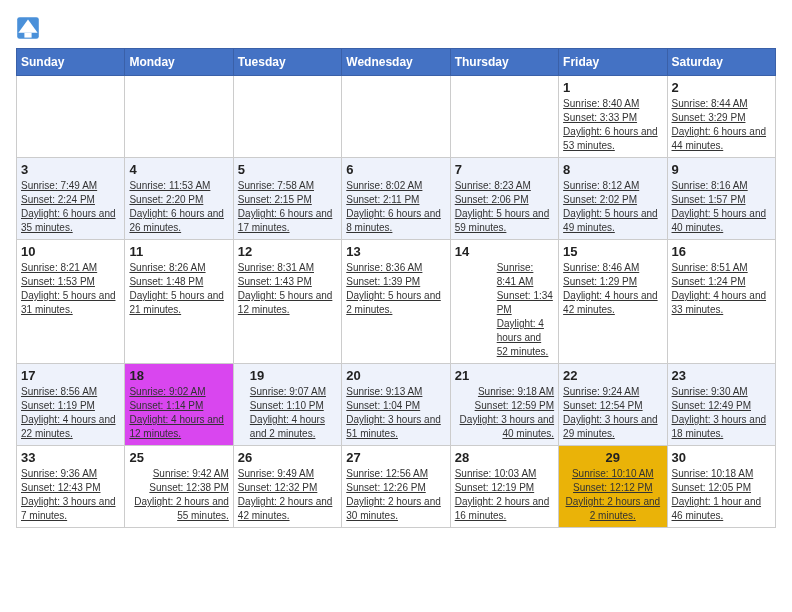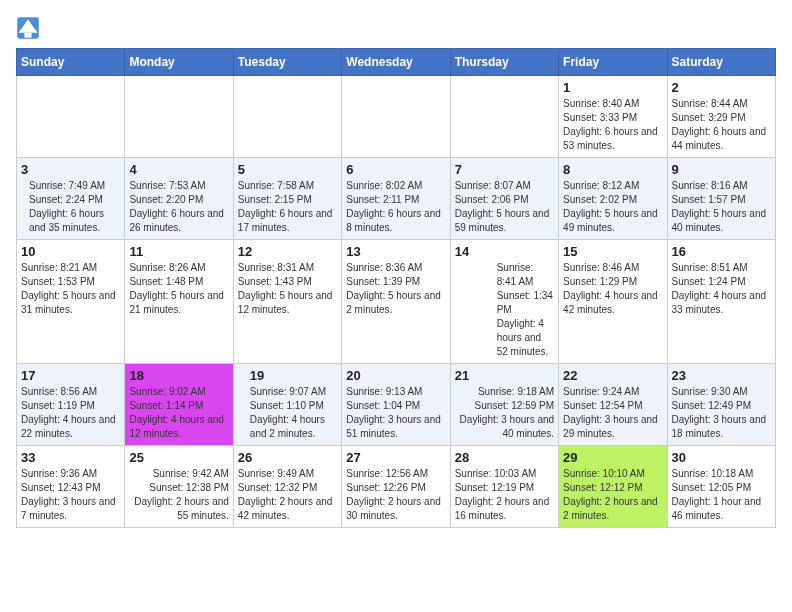--- a/index.html
+++ b/index.html
@@ -79,20 +79,21 @@
       font-size: 13px;
       font-weight: bold;
       color: #222;
       display: block;
       margin-bottom: 2px;
     }
     .day-info {
       font-size: 10px;
       color: #333;
       line-height: 1.4;
+      text-decoration: underline;
     }
     .empty-cell {
       background: #fff !important;
     }
   </style>
 </head>
 <body>
 
 <div class="header-area">
   <div class="logo">
@@ -139,45 +140,45 @@
         <td style="background: rgb(255, 255, 255);">
           <span class="day-num">2</span>
           <div class="day-info" style="white-space: pre-line;">Sunrise: 8:44 AM
 Sunset: 3:29 PM
 Daylight: 6 hours and 44 minutes.</div>
         </td>
       </tr>
       <tr>
         <td style="background: rgb(238, 242, 251);">
           <span class="day-num">3</span>
-          <div class="day-info" style="white-space: pre-line; margin-left: 8px;">Sunrise: 7:49 AM
+          <div class="day-info" style="white-space: pre-line;">Sunrise: 7:49 AM
 Sunset: 2:24 PM
 Daylight: 6 hours and 35 minutes.</div>
         </td>
         <td style="background: rgb(238, 242, 251);">
           <span class="day-num">4</span>
-          <div class="day-info" style="white-space: pre-line;">Sunrise: 7:53 AM
+          <div class="day-info" style="white-space: pre-line;">Sunrise: 11:53 AM
 Sunset: 2:20 PM
 Daylight: 6 hours and 26 minutes.</div>
         </td>
         <td style="background: rgb(238, 242, 251);">
           <span class="day-num">5</span>
           <div class="day-info" style="white-space: pre-line;">Sunrise: 7:58 AM
 Sunset: 2:15 PM
 Daylight: 6 hours and 17 minutes.</div>
         </td>
         <td style="background: rgb(238, 242, 251);">
           <span class="day-num">6</span>
           <div class="day-info" style="white-space: pre-line;">Sunrise: 8:02 AM
 Sunset: 2:11 PM
 Daylight: 6 hours and 8 minutes.</div>
         </td>
         <td style="background: rgb(238, 242, 251);">
           <span class="day-num">7</span>
-          <div class="day-info" style="white-space: pre-line;">Sunrise: 8:07 AM
+          <div class="day-info" style="white-space: pre-line;">Sunrise: 8:23 AM
 Sunset: 2:06 PM
 Daylight: 5 hours and 59 minutes.</div>
         </td>
         <td style="background: rgb(238, 242, 251);">
           <span class="day-num">8</span>
           <div class="day-info" style="white-space: pre-line;">Sunrise: 8:12 AM
 Sunset: 2:02 PM
 Daylight: 5 hours and 49 minutes.</div>
         </td>
         <td style="background: rgb(238, 242, 251);">
@@ -299,21 +300,21 @@
           <div class="day-info" style="white-space: pre-line;">Sunrise: 12:56 AM
 Sunset: 12:26 PM
 Daylight: 2 hours and 30 minutes.</div>
         </td>
         <td style="background: rgb(255, 255, 255);">
           <span class="day-num">28</span>
           <div class="day-info" style="white-space: pre-line;">Sunrise: 10:03 AM
 Sunset: 12:19 PM
 Daylight: 2 hours and 16 minutes.</div>
         </td>
-        <td style="background: #bef264;">
+        <td style="background: #eab308; text-align: center;">
           <span class="day-num">29</span>
           <div class="day-info" style="white-space: pre-line;">Sunrise: 10:10 AM
 Sunset: 12:12 PM
 Daylight: 2 hours and 2 minutes.</div>
         </td>
         <td style="background: rgb(255, 255, 255);">
           <span class="day-num">30</span>
           <div class="day-info" style="white-space: pre-line;">Sunrise: 10:18 AM
 Sunset: 12:05 PM
 Daylight: 1 hour and 46 minutes.</div>

